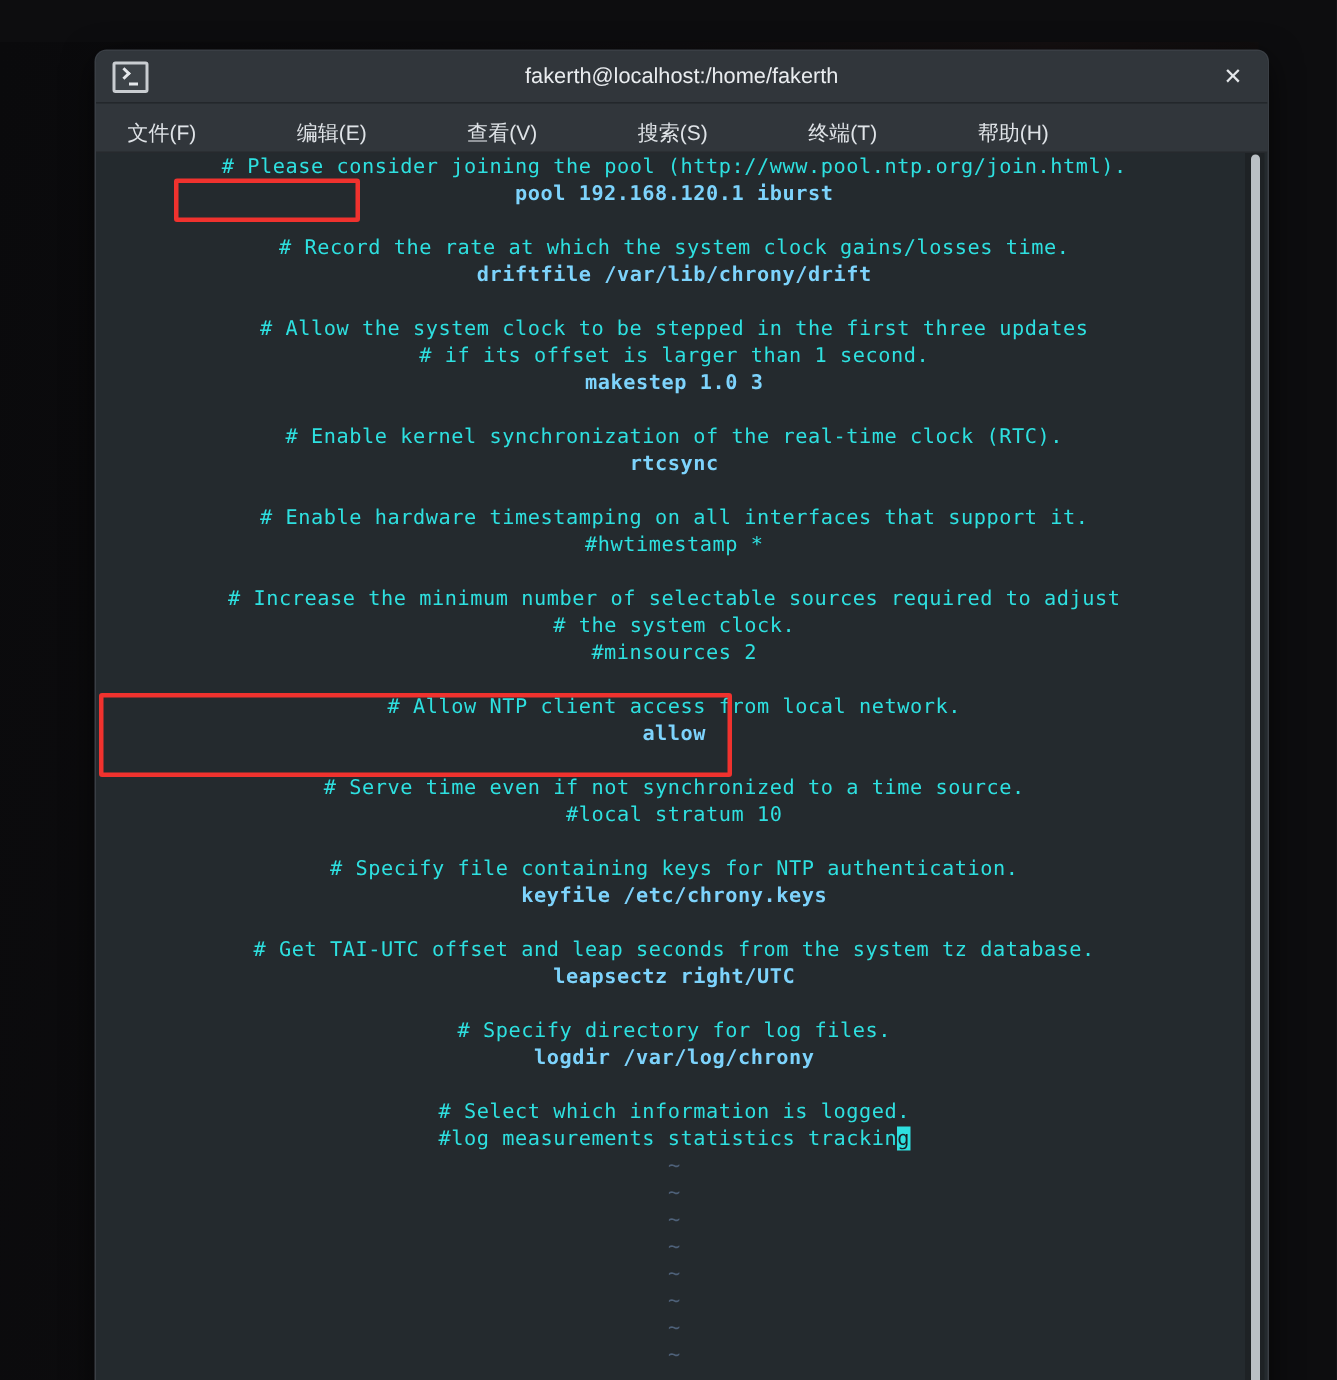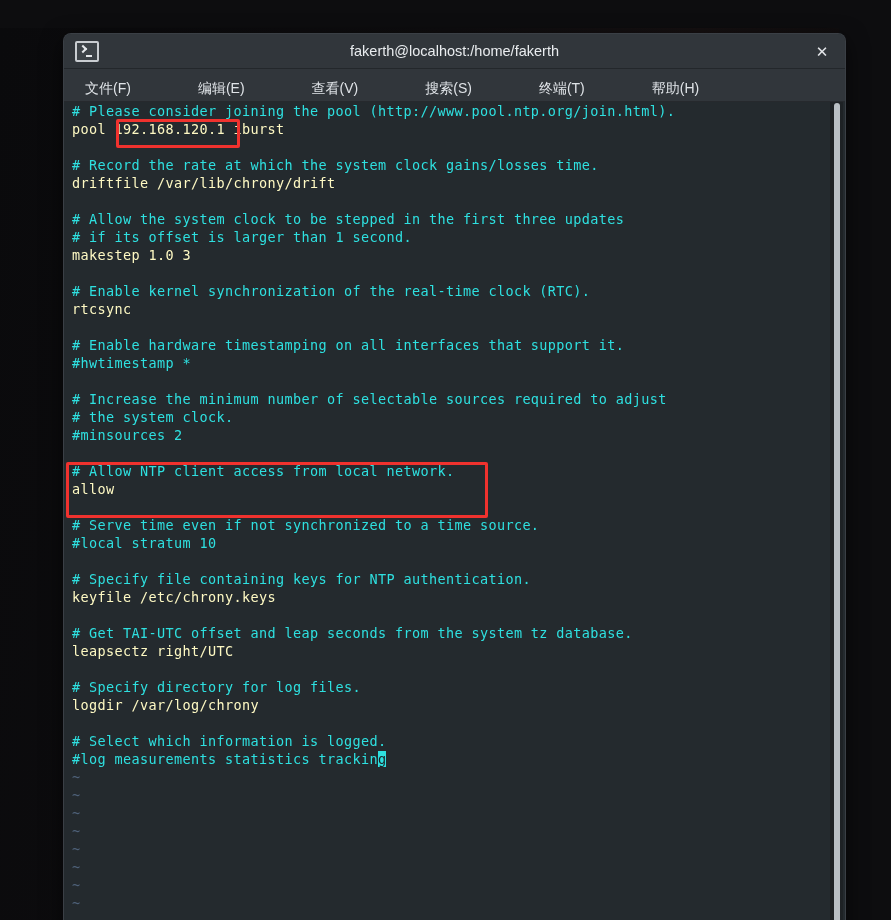--- a/index.html
+++ b/index.html
@@ -90,23 +90,23 @@
   #term-text {
     position: absolute;
     left: 8px; top: 0px; right: 18px;
     font-family: "DejaVu Sans Mono", "Liberation Mono", monospace;
     font-size: 13.5px;
     line-height: 18px;
     white-space: pre;
     color: #d6dade;
     letter-spacing: 0.37px;
   }
-  .ln { height: 18px; }
+  .ln { height: 18px; text-align: center; }
   .cmt { color: #2ee0e0; }
-  .txt { color: #fef9c3; }
+  .txt { color: #7dd3fc; font-weight: bold; }
   .tilde { color: #4e6179; }
   .cursor {
     background: #2ee0e0; color: #1b2024;
   }
   #status-ruler {
     position: absolute; left: 596px; bottom: 4px;
     font-family: "DejaVu Sans Mono", "Liberation Mono", monospace;
     font-size: 13.5px; color: #d6dade; letter-spacing: 1px;
   }
   #status-pos {

